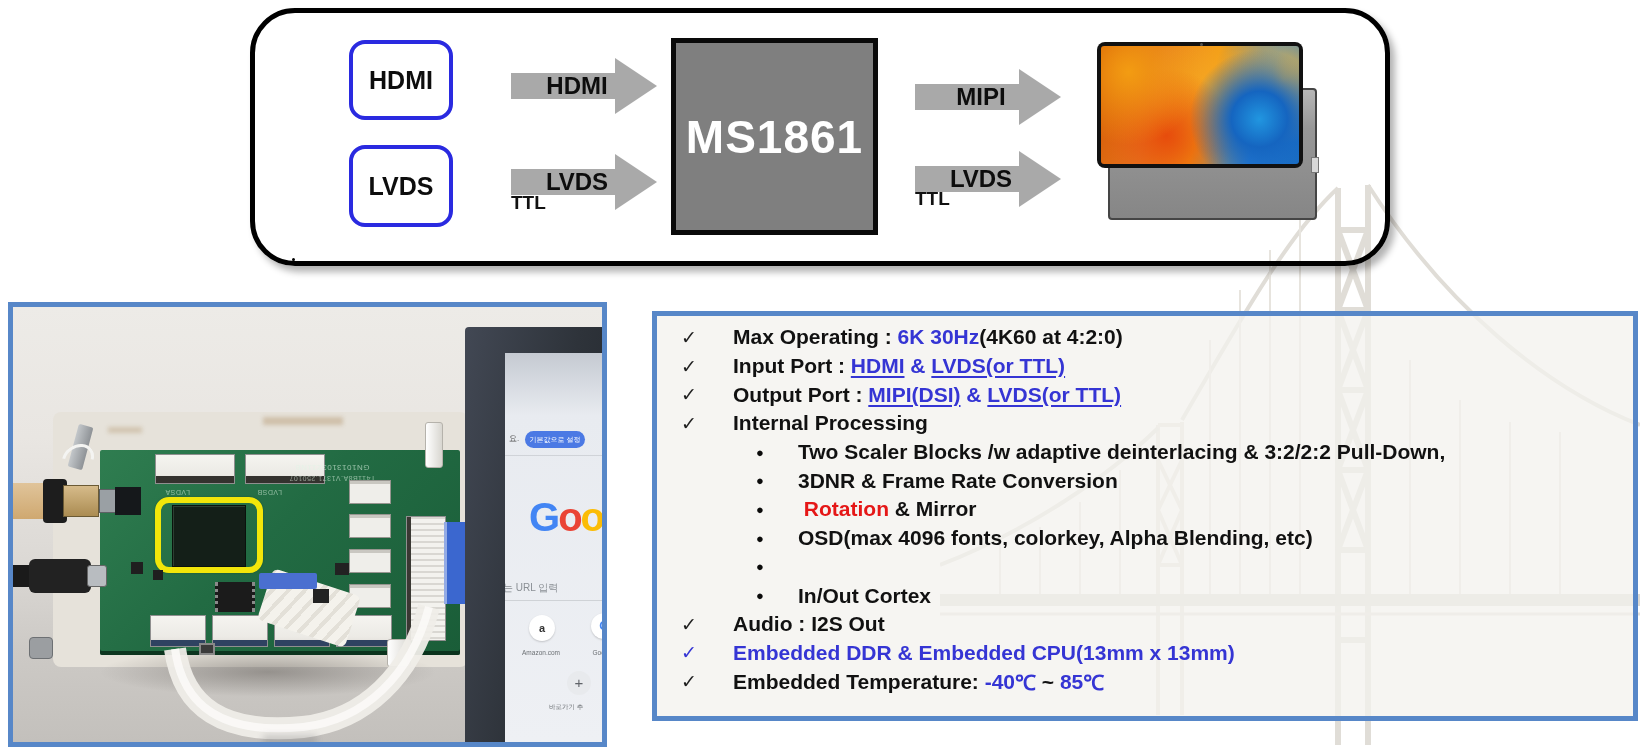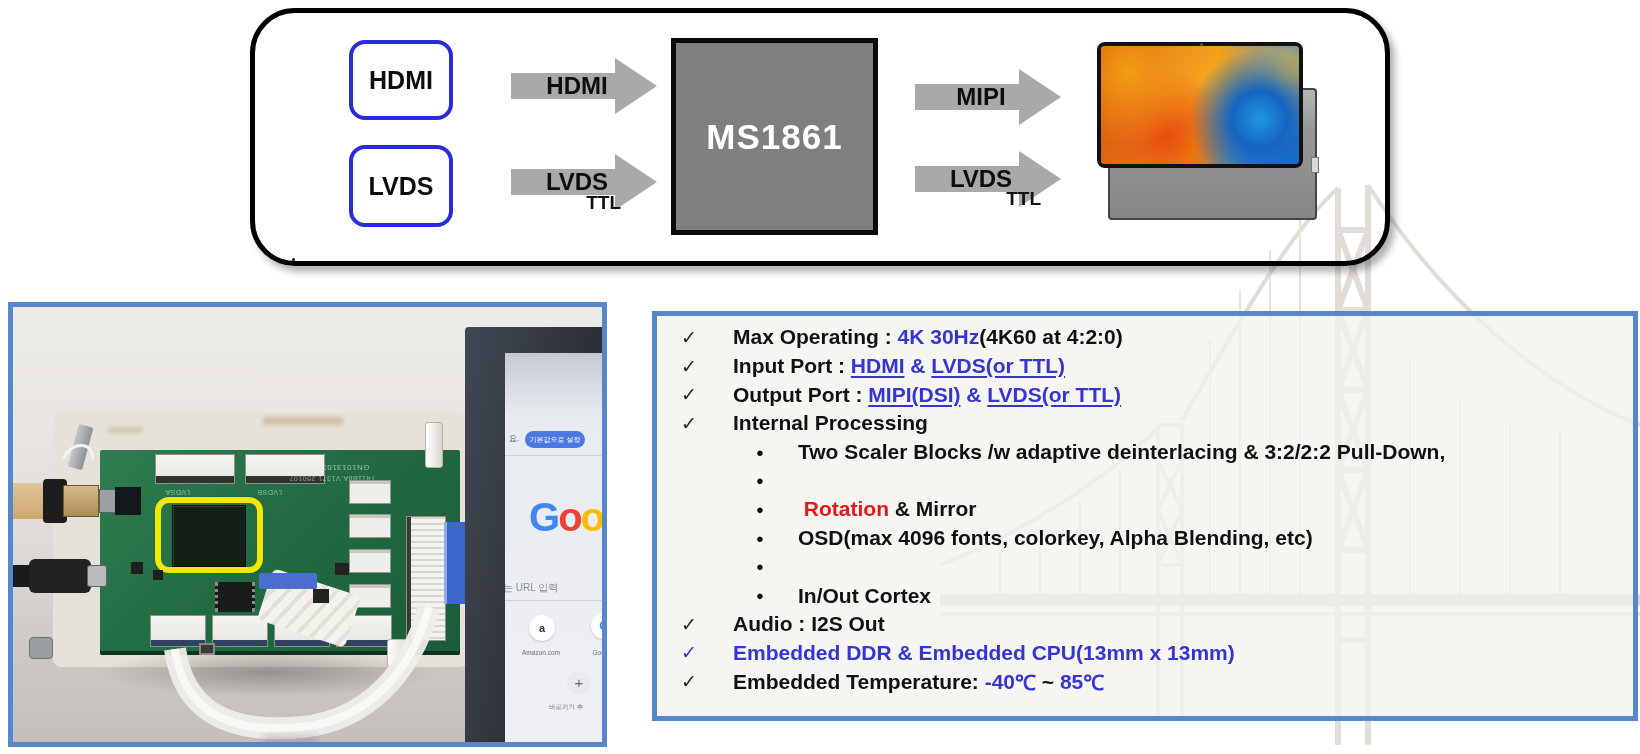--- a/index.html
+++ b/index.html
@@ -21,26 +21,26 @@
   .arrow { position:absolute; width:146px; height:56px; }
   .arrow .shaft { position:absolute; left:0; top:15px; width:104px; height:26px; background:#a9a9a9; }
   .arrow .head { position:absolute; left:104px; top:0; width:0; height:0;
     border-top:28px solid transparent; border-bottom:28px solid transparent; border-left:42px solid #a9a9a9; }
   .arrow .albl { position:absolute; left:0; top:0; width:132px; height:56px; line-height:56px;
     text-align:center; font-weight:bold; font-size:24px; color:#0d0d0d; }
   .a-in1 { left:256px; top:45px; }
   .a-in2 { left:256px; top:141px; }
   .a-out1 { left:660px; top:56px; }
   .a-out2 { left:660px; top:138px; }
-  .ttl { position:absolute; text-align:right; font-weight:bold; font-size:19px; color:#111; height:22px; line-height:22px; }
+  .ttl { position:absolute; text-align:left; font-weight:bold; font-size:19px; color:#111; height:22px; line-height:22px; }
   .ttl-in { left:256px; top:179px; width:110px; }
   .ttl-out { left:660px; top:175px; width:126px; }
   .chip { position:absolute; left:416px; top:25px; width:207px; height:197px;
     background:#7f7f7f; border:5px solid #0a0a0a; display:flex; align-items:center; justify-content:center; }
-  .chip span { color:#fff; font-weight:bold; font-size:35px; letter-spacing:1px; }
+  .chip span { color:#fff; font-weight:bold; font-size:46px; letter-spacing:1px; }
   .tab-rear { position:absolute; left:853px; top:75px; width:209px; height:132px;
     background:linear-gradient(180deg,#b6b6b6 0%,#979797 30%,#868686 100%);
     border:2px solid #454545; border-radius:4px; }
   .tab-rear .nub { position:absolute; right:-4px; top:52%; width:8px; height:16px; background:#d8d8d8; border:1px solid #777; }
   .tab-front { position:absolute; left:842px; top:29px; width:206px; height:126px;
     background:#111; border-radius:8px; padding:4px; }
   .tab-cam { position:absolute; left:50%; top:1px; width:3px; height:3px; border-radius:50%; background:#555; }
   .tab-screen { width:100%; height:100%; border-radius:3px;
     background:
       radial-gradient(circle at 80% 62%, #2196e0 0%, #1565c0 16%, rgba(21,101,192,0) 40%),
@@ -308,21 +308,21 @@
         <div class="scr plus">+</div>
         <div class="scr lbl-add">바로가기 추</div>
       </div>
     </div>
   </div>
 
   <div class="featpanel">
 
     <div class="frow">
       <span class="fcheck">✓</span>
-      <span>Max Operating : </span><span class="t-blue">4K 30Hz</span><span>(4K60 at 4:2:0)</span>
+      <span>Max Operating : </span><span class="t-blue">6K 30Hz</span><span>(4K60 at 4:2:0)</span>
     </div>
 
     <div class="frow">
       <span class="fcheck">✓</span>
       <span>Input Port : </span><span class="flink">HDMI</span><span class="famp"> &amp; </span><span class="flink">LVDS(or TTL)</span>
     </div>
 
     <div class="frow">
       <span class="fcheck">✓</span>
       <span>Output Port : </span><span class="flink">MIPI(DSI)</span><span class="famp"> &amp; </span><span class="flink">LVDS(or TTL)</span>
@@ -332,21 +332,21 @@
       <span class="fcheck">✓</span>
       <span>Internal Processing</span>
     </div>
 
     <div class="frow brow">
       <span class="bmark">●</span>
       <span class="t-red"></span><span>Two Scaler Blocks /w adaptive deinterlacing &amp; 3:2/2:2 Pull-Down,</span>
     </div>
     <div class="frow brow">
       <span class="bmark">●</span>
-      <span class="t-red"></span>
+      <span class="t-red"></span><span>3DNR &amp; Frame Rate Conversion</span>
     </div>
     <div class="frow brow">
       <span class="bmark">●</span>
       <span class="t-red"> Rotation</span><span> &amp; Mirror</span>
     </div>
     <div class="frow brow">
       <span class="bmark">●</span>
       <span class="t-red"></span><span>OSD(max 4096 fonts, colorkey, Alpha Blending, etc)</span>
     </div>
     <div class="frow brow">

